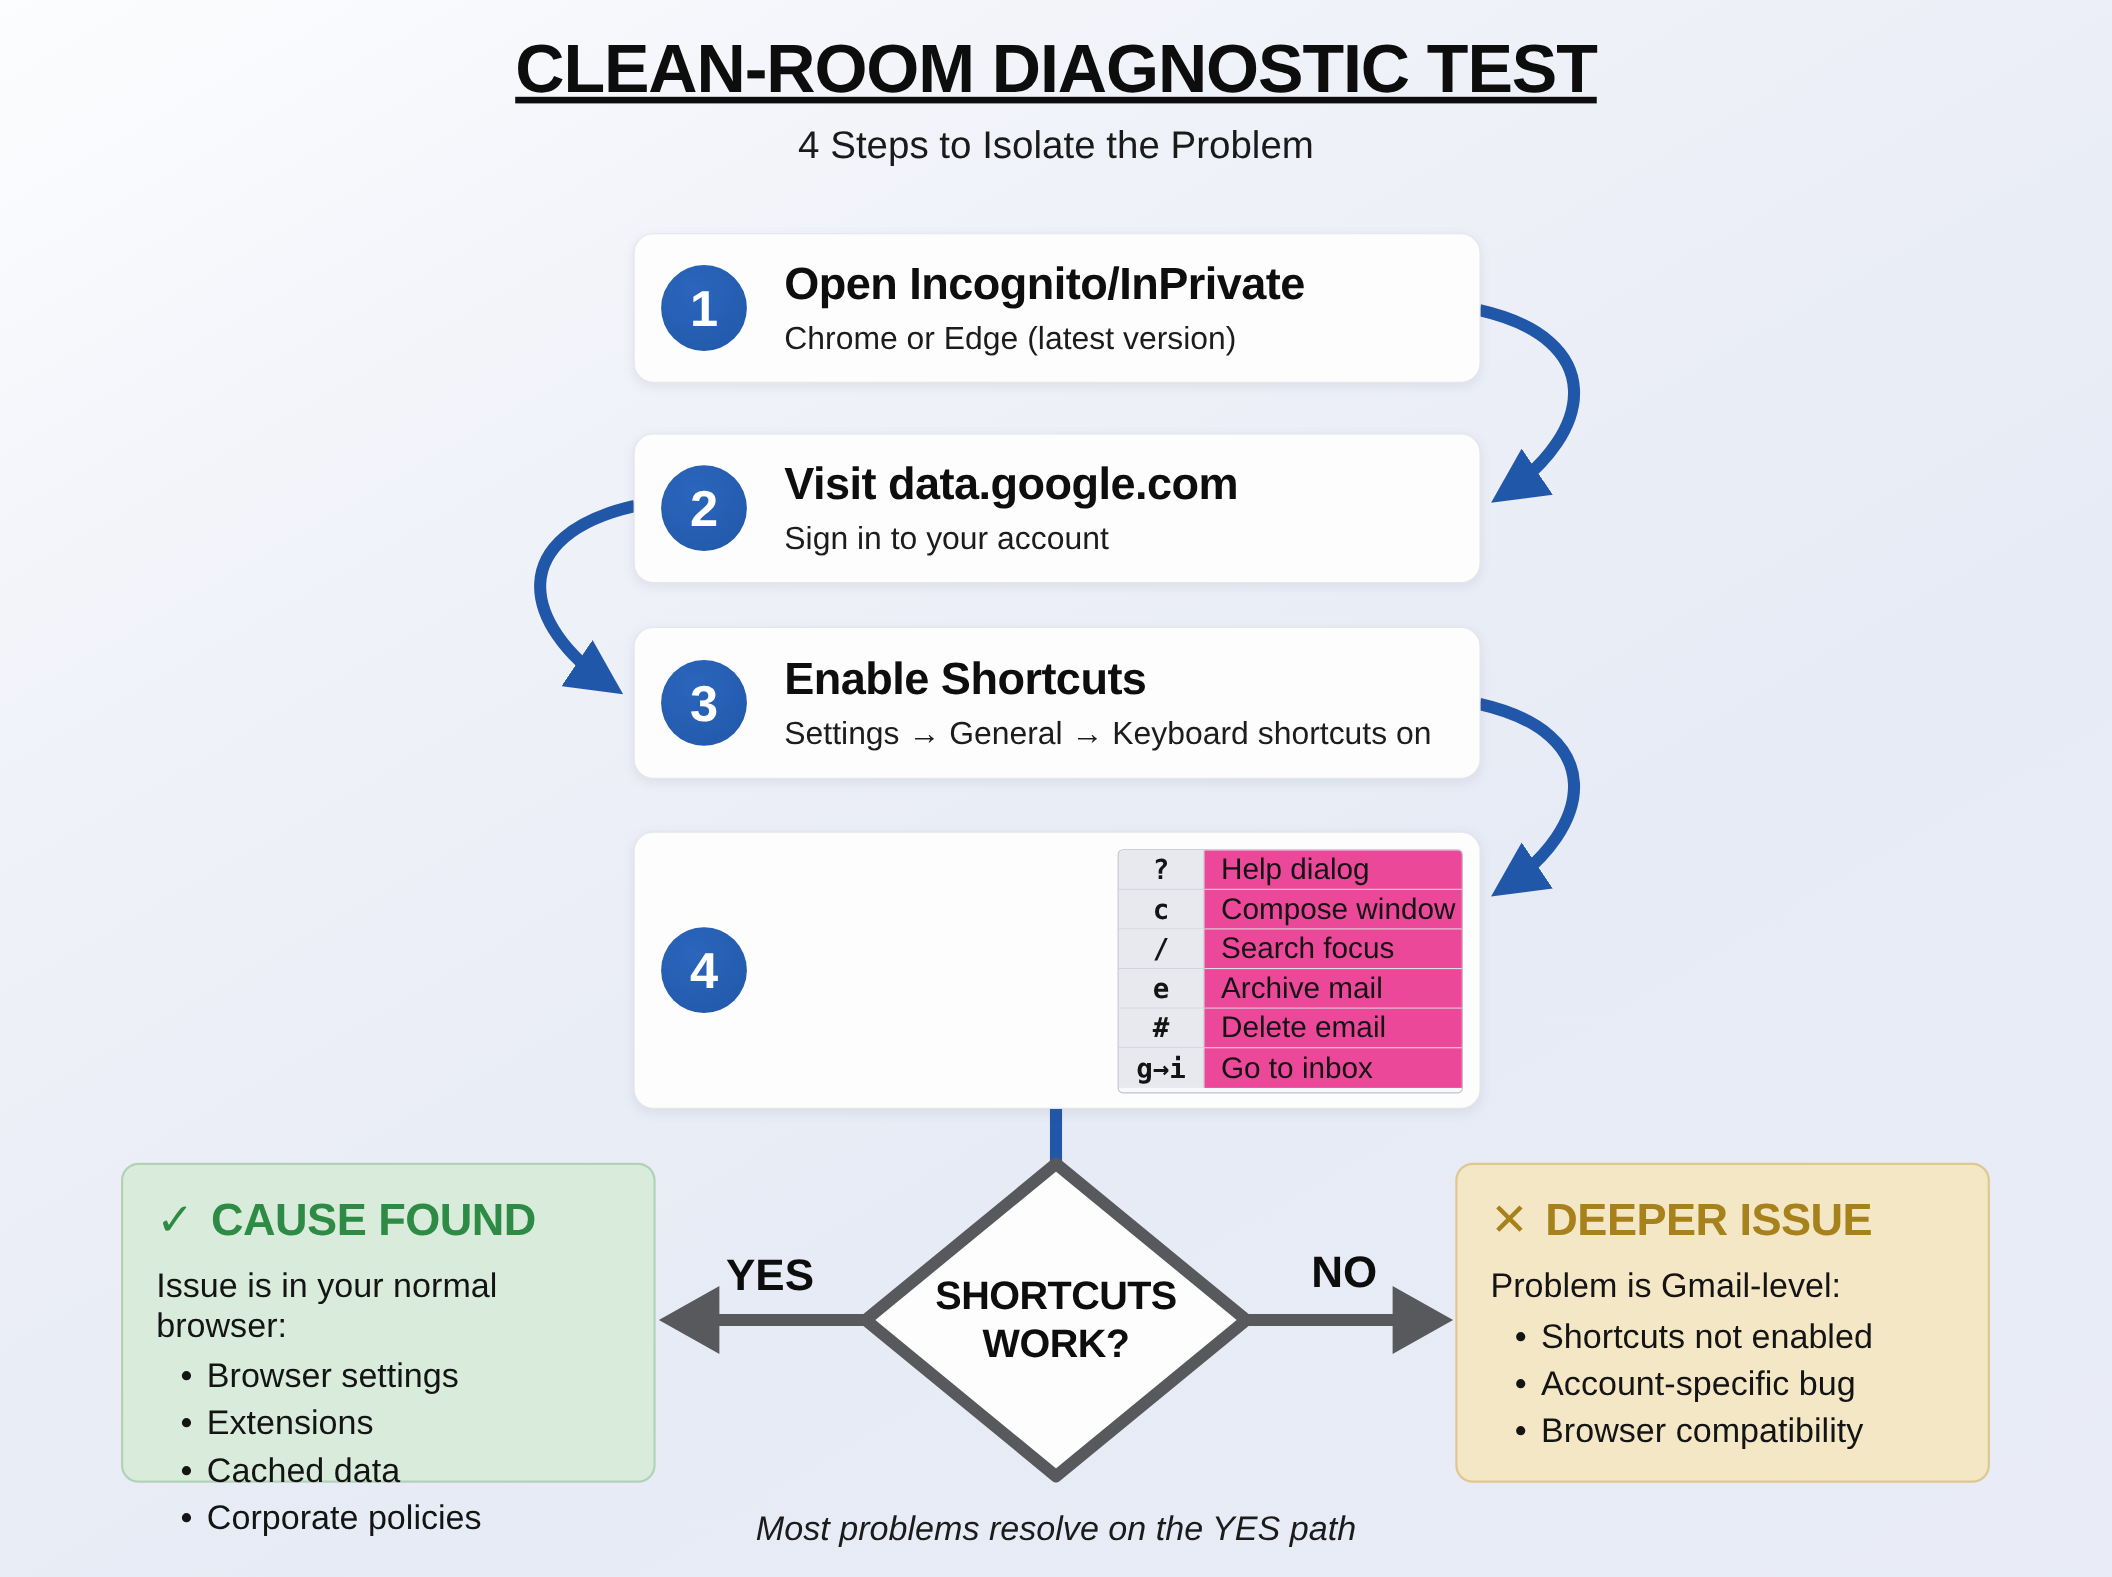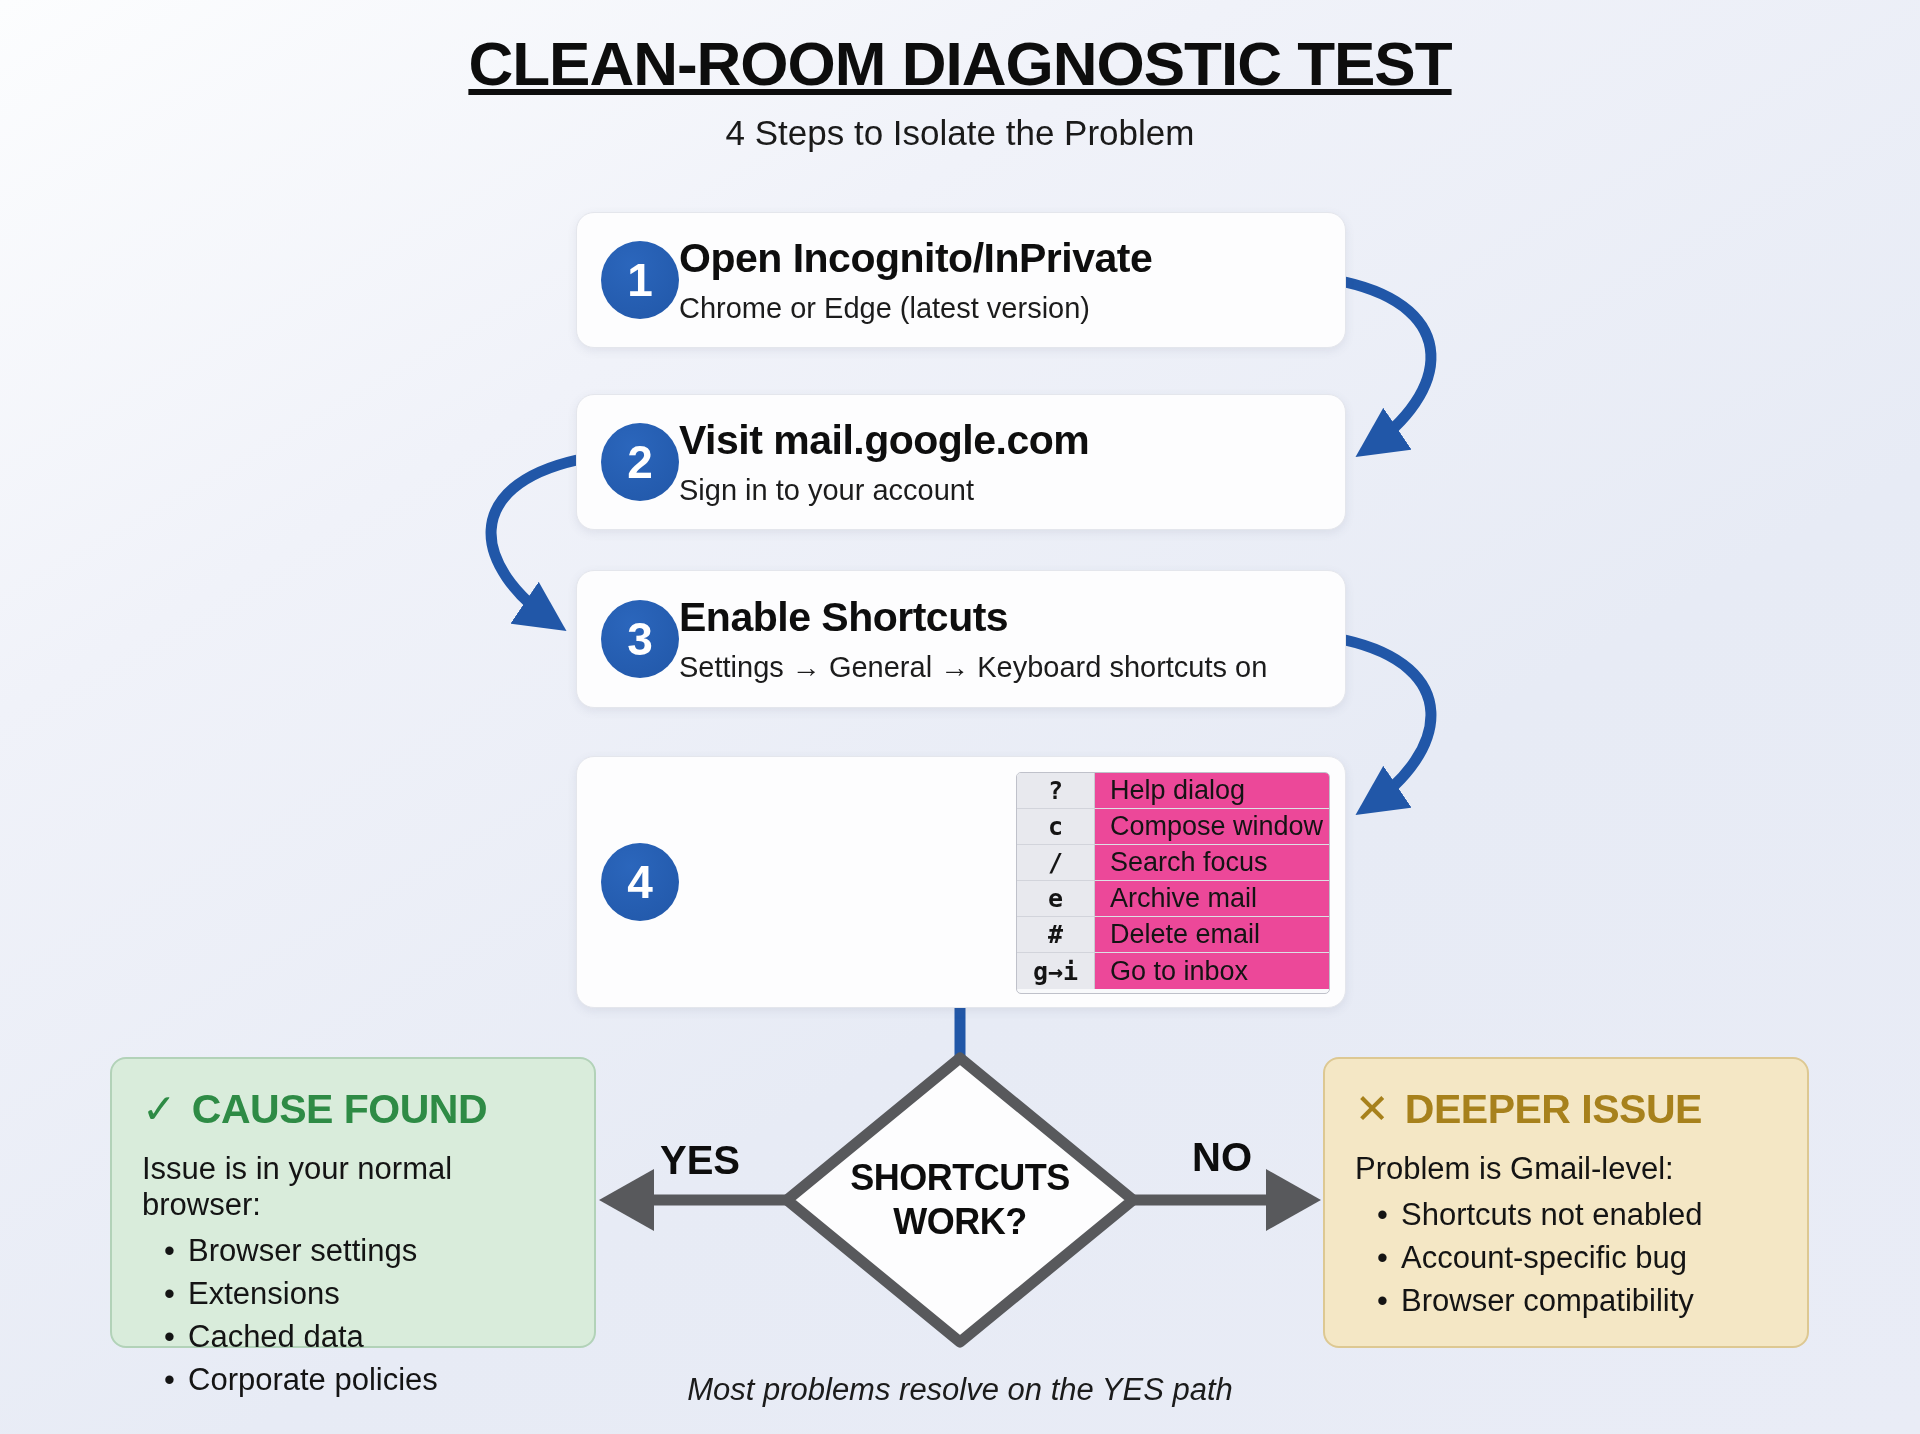--- a/index.html
+++ b/index.html
@@ -22,21 +22,21 @@
     box-shadow:0 3px 10px rgba(80,90,120,0.10);
     display:flex; align-items:center;
   }
   .card .num {
     width:78px; height:78px; border-radius:50%;
     background:radial-gradient(circle at 38% 30%, var(--accent_blue_light,#2b66bc), var(--accent_blue,#2157a8));
     color:#fff; font-size:46px; font-weight:bold;
     display:flex; align-items:center; justify-content:center;
     margin-left:24px; flex:0 0 auto;
   }
-  .card .stx { }
+  .card .stx { margin-left:34px; }
   .card .st-title { font-size:41px; font-weight:bold; color:#0e0e0e; letter-spacing:-0.5px; }
   .card .st-sub { font-size:29px; margin-top:10px; color:#1c1c1c; }
   #card4 .st-title { font-size:45px; }
   #card4 .st-sub { font-size:30px; }
 
   .keytable {
     position:absolute; left:1016px; top:772px; width:314px; height:222px;
     border:1px solid #bfc1ca; border-radius:5px; overflow:hidden;
     display:grid; grid-template-columns:78px 1fr; grid-auto-rows:36px;
     background:#f8f9fb;
@@ -117,21 +117,21 @@
   <div class="num">1</div>
   <div class="stx">
     <div class="st-title">Open Incognito/InPrivate</div>
     <div class="st-sub">Chrome or Edge (latest version)</div>
   </div>
 </section>
 
 <section class="card" id="card2" style="top:394px;height:136px;">
   <div class="num">2</div>
   <div class="stx">
-    <div class="st-title">Visit mail.google.com</div>
+    <div class="st-title">Visit data.google.com</div>
     <div class="st-sub">Sign in to your account</div>
   </div>
 </section>
 
 <section class="card" id="card3" style="top:570px;height:138px;">
   <div class="num">3</div>
   <div class="stx">
     <div class="st-title">Enable Shortcuts</div>
     <div class="st-sub">Settings → General → Keyboard shortcuts on</div>
   </div>

